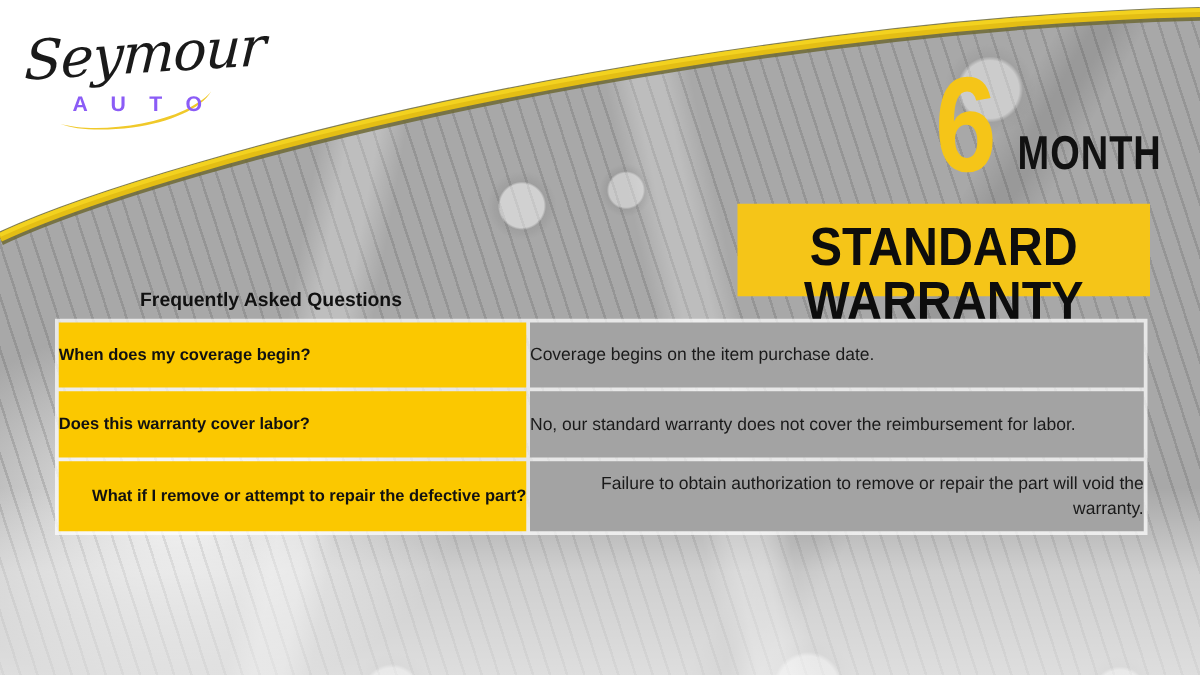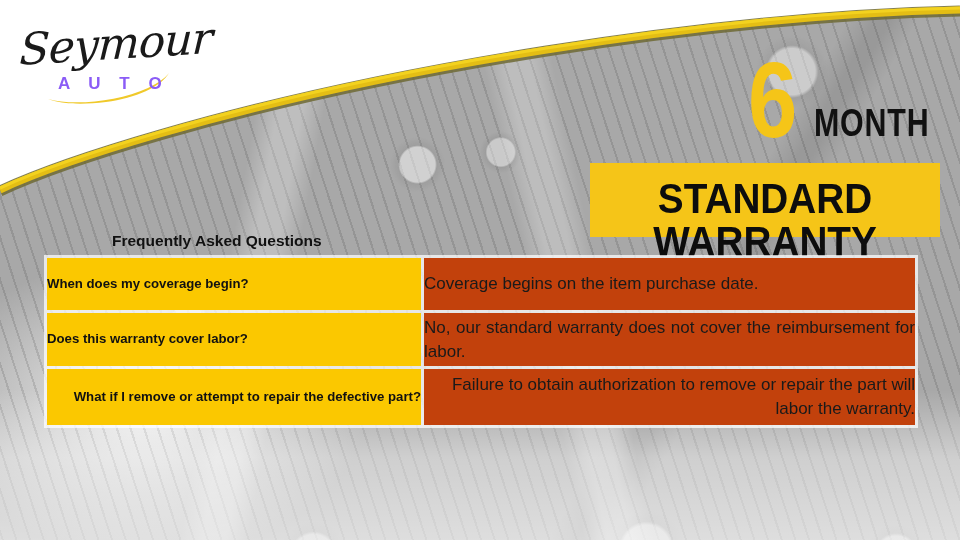--- a/index.html
+++ b/index.html
@@ -83,21 +83,20 @@
   .month{
     position:absolute;left:814px;top:104px;
     font-family:"Liberation Sans",sans-serif;
     font-weight:bold;font-size:38px;line-height:1;
     color:#111111;letter-spacing:1px;
     transform:scaleX(.80);transform-origin:left top;
   }
   .banner{
     position:absolute;left:590px;top:163px;width:330px;height:74px;
     background:#F5C518;
-    padding-left:20px;
   }
   .banner-text{
     position:absolute;left:0;right:0;top:14px;
     text-align:center;
     font-family:"Liberation Sans",sans-serif;
     font-weight:bold;font-size:43px;line-height:1;
     color:#0d0d0d;letter-spacing:0px;
     transform:scaleX(.90);
   }
 
@@ -117,23 +116,23 @@
     table-layout:fixed;
   }
   .faq-table td{padding:0;vertical-align:middle;}
   .q-cell{
     width:374px;background:#FBC800;
     padding:8px 12px 8px 14px;
     font-weight:bold;font-size:13.2px;line-height:1.38;color:#111111;
     font-family:"Liberation Sans",sans-serif;
   }
   .a-cell{
-    background:#c2410c;
+    background:#a3a3a3;
     padding:8px 14px 8px 14px;
-    font-size:17px;line-height:1.40;color:#1a1a1a;
+    font-size:14px;line-height:1.40;color:#1a1a1a;
     text-align:justify;text-justify:inter-word;
     font-family:"Liberation Sans",sans-serif;
   }
   .r1 .q-cell,.r1 .a-cell{height:52px;margin-left:24px;}
   .r2 .q-cell,.r2 .a-cell{height:52px;}
   .r3 .q-cell,.r3 .a-cell{height:53px;margin-top:10px;}
   .r4 .q-cell,.r4 .a-cell{height:56px;text-align:right;}
 </style>
 </head>
 <body>
@@ -177,18 +176,18 @@
       <tr class="r1">
         <td class="q-cell">When does my coverage begin?</td>
         <td class="a-cell">Coverage begins on the item purchase date.</td>
       </tr>
       <tr class="r3">
         <td class="q-cell">Does this warranty cover labor?</td>
         <td class="a-cell">No, our standard warranty does not cover the reimbursement for labor.</td>
       </tr>
       <tr class="r4">
         <td class="q-cell">What if I remove or attempt to repair the defective part?</td>
-        <td class="a-cell">Failure to obtain authorization to remove or repair the part will labor the warranty.</td>
+        <td class="a-cell">Failure to obtain authorization to remove or repair the part will void the warranty.</td>
       </tr>
     </tbody>
   </table>
 
 </div>
 
 </body></html>

